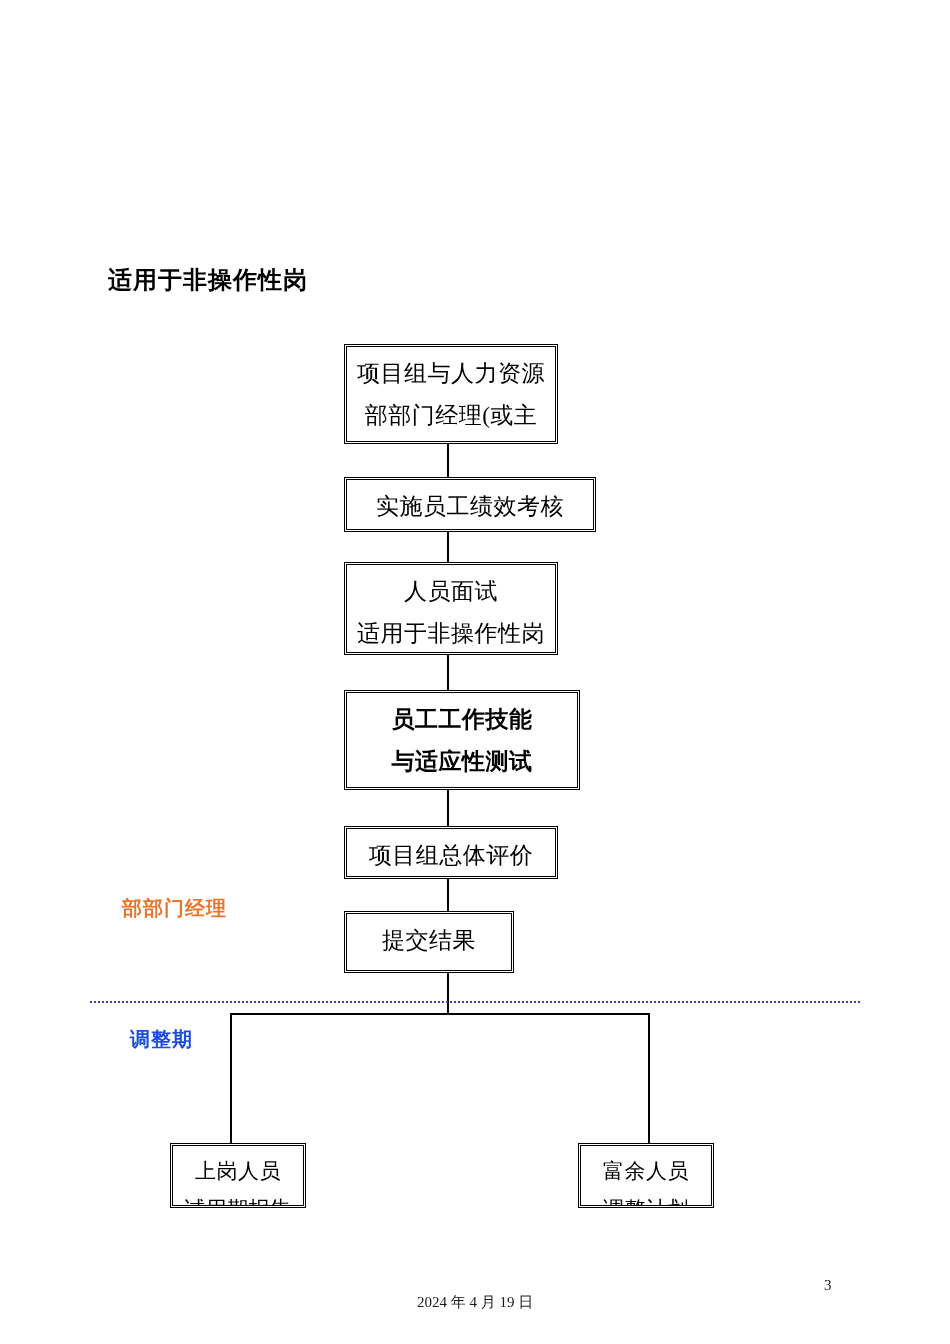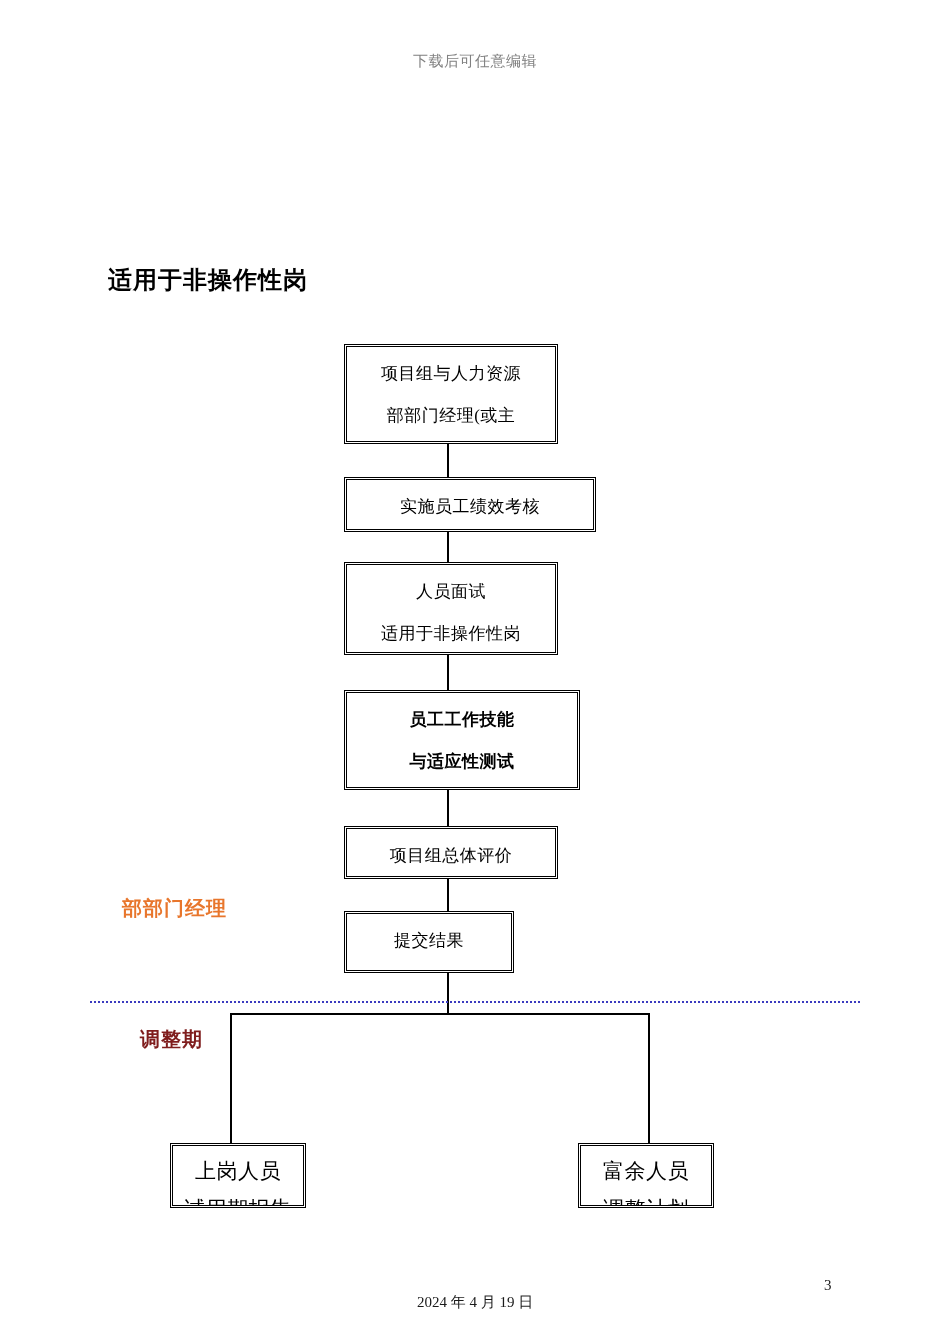--- a/index.html
+++ b/index.html
@@ -45,21 +45,21 @@
   }
 
   
   .flow-box {
     position: absolute;
     box-sizing: border-box;
     background: #ffffff;
     border: 3px double #000000;
     overflow: hidden;
     text-align: center;
-    font-size: 17px;
+    font-size: 23px;
     line-height: 42px;
     font-family: "Liberation Serif", "DejaVu Serif", serif;
     letter-spacing: 0.5px;
   }
   .flow-box .ln {
     display: block;
     white-space: nowrap;
   }
   .flow-box .pad {
     padding-top: 6px;
@@ -119,21 +119,20 @@
     font-size: 15px;
     color: #1a1a1a;
     font-family: "Liberation Serif", "DejaVu Serif", serif;
   }
 </style>
 </head>
 <body>
 
 <div id="page">
 
-  <div class="doc-header">下载后可任意编辑</div>
 
   <div class="doc-title">适用于非操作性岗</div>
 
   <div class="flow-box" style="left:344px; top:344px; width:214px; height:100px;">
     <span class="ln pad">项目组与人力资源</span>
     <span class="ln">部部门经理(或主</span>
   </div>
 
   <div class="connector" style="left:447px; top:444px; height:33px;"></div>
 
@@ -168,21 +167,21 @@
     <span class="ln pad">提交结果</span>
     <span class="ln">公司高层决策</span>
   </div>
 
   <div class="phase-label" style="left:122px; top:895px; color:#E8762C;">部部门经理</div>
 
   <div class="connector" style="left:447px; top:973px; height:40px;"></div>
 
   <div class="divider" style="left:90px; top:1001px; width:770px;"></div>
 
-  <div class="phase-label" style="left:140px; top:1026px; color:#7f1d1d;">调整期</div>
+  <div class="phase-label" style="left:130px; top:1026px; color:#1d4ed8;">调整期</div>
 
   <div class="fork-h" style="left:230px; top:1013px; width:420px;"></div>
   <div class="fork-v" style="left:230px; top:1013px; height:130px;"></div>
   <div class="fork-v" style="left:648px; top:1013px; height:130px;"></div>
 
   <div class="flow-box" style="left:170px; top:1143px; width:136px; height:65px; font-size:21px; line-height:38px;">
     <span class="ln pad">上岗人员</span>
     <span class="ln">试用期报告</span>
   </div>
 

